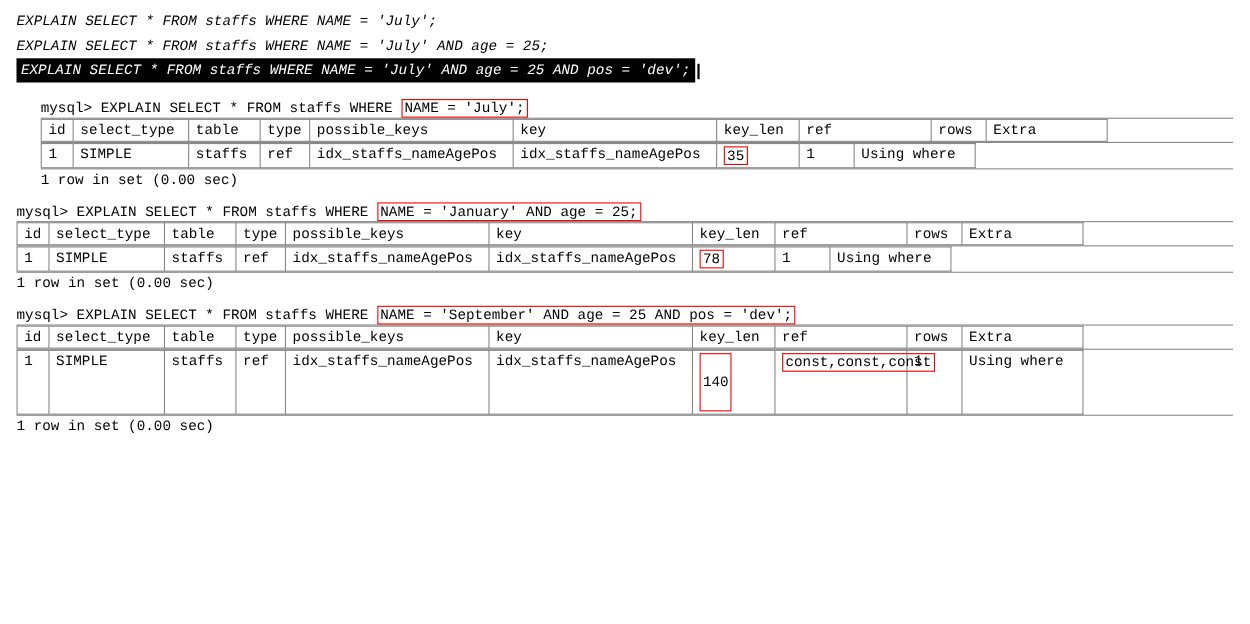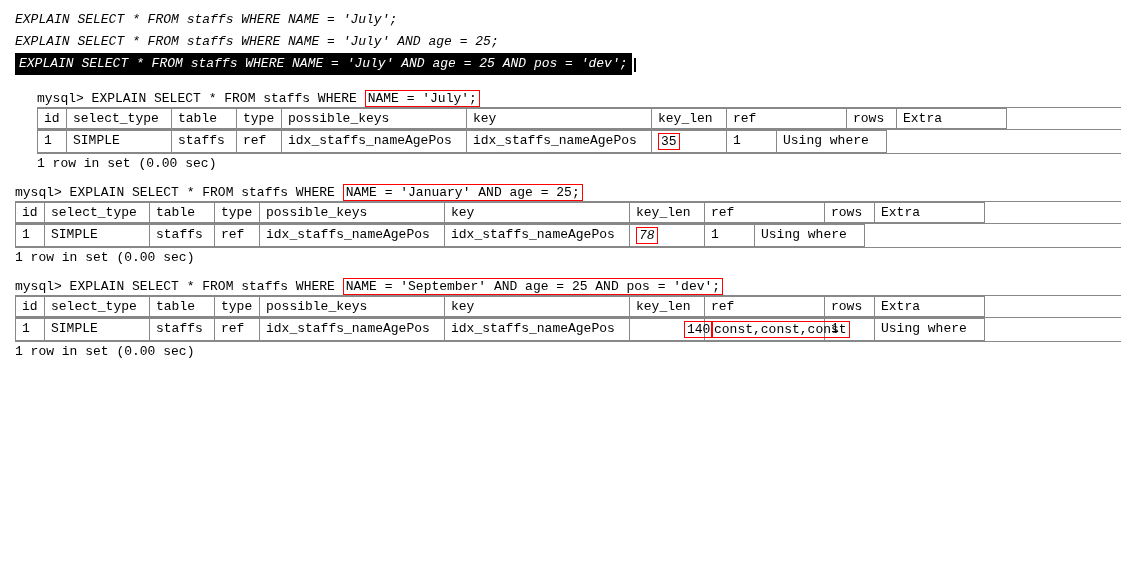--- a/index.html
+++ b/index.html
@@ -96,21 +96,21 @@
         <div style="padding: 2px 6px; border-right: 1px solid rgb(136, 136, 136); border-top: 1px solid rgb(136, 136, 136); border-bottom: 1px solid rgb(136, 136, 136); flex-shrink: 0; width: 110px; font-family: &quot;Courier New&quot;, Courier, monospace; font-size: 13px; white-space: nowrap;">Extra</div>
       </div>
       <div style="width: 100%; height: 1px; background: rgb(136, 136, 136); margin: 0px;"></div>
       <div style="display: flex; align-items: stretch;">
         <div style="padding: 2px 6px; border-width: 1px; border-style: solid; border-color: rgb(136, 136, 136); flex-shrink: 0; width: 30px; font-family: &quot;Courier New&quot;, Courier, monospace; font-size: 13px; white-space: nowrap;">1</div>
         <div style="padding: 2px 6px; border-right: 1px solid rgb(136, 136, 136); border-top: 1px solid rgb(136, 136, 136); border-bottom: 1px solid rgb(136, 136, 136); flex-shrink: 0; width: 105px; font-family: &quot;Courier New&quot;, Courier, monospace; font-size: 13px; white-space: nowrap;">SIMPLE</div>
         <div style="padding: 2px 6px; border-right: 1px solid rgb(136, 136, 136); border-top: 1px solid rgb(136, 136, 136); border-bottom: 1px solid rgb(136, 136, 136); flex-shrink: 0; width: 65px; font-family: &quot;Courier New&quot;, Courier, monospace; font-size: 13px; white-space: nowrap;">staffs</div>
         <div style="padding: 2px 6px; border-right: 1px solid rgb(136, 136, 136); border-top: 1px solid rgb(136, 136, 136); border-bottom: 1px solid rgb(136, 136, 136); flex-shrink: 0; width: 45px; font-family: &quot;Courier New&quot;, Courier, monospace; font-size: 13px; white-space: nowrap;">ref</div>
         <div style="padding: 2px 6px; border-right: 1px solid rgb(136, 136, 136); border-top: 1px solid rgb(136, 136, 136); border-bottom: 1px solid rgb(136, 136, 136); flex-shrink: 0; width: 185px; font-family: &quot;Courier New&quot;, Courier, monospace; font-size: 13px; white-space: nowrap;">idx_staffs_nameAgePos</div>
         <div style="padding: 2px 6px; border-right: 1px solid rgb(136, 136, 136); border-top: 1px solid rgb(136, 136, 136); border-bottom: 1px solid rgb(136, 136, 136); flex-shrink: 0; width: 185px; font-family: &quot;Courier New&quot;, Courier, monospace; font-size: 13px; white-space: nowrap;">idx_staffs_nameAgePos</div>
-        <div style="padding: 2px 6px; border-right: 1px solid rgb(136, 136, 136); border-top: 1px solid rgb(136, 136, 136); border-bottom: 1px solid rgb(136, 136, 136); flex-shrink: 0; width: 75px; font-family: &quot;Courier New&quot;, Courier, monospace; font-size: 13px; white-space: nowrap;"><span style="border: 1.5px solid red; padding: 0px 2px; display: inline-block; font-style: italic;">78</span></div>
+        <div style="padding: 2px 6px; border-right: 1px solid rgb(136, 136, 136); border-top: 1px solid rgb(136, 136, 136); border-bottom: 1px solid rgb(136, 136, 136); flex-shrink: 0; width: 75px; font-family: &quot;Courier New&quot;, Courier, monospace; font-size: 13px; white-space: nowrap;"><span style="border: 1.5px solid red; padding: 0px 2px; display: inline-block;">78</span></div>
         <div style="padding: 2px 6px; border-right: 1px solid rgb(136, 136, 136); border-top: 1px solid rgb(136, 136, 136); border-bottom: 1px solid rgb(136, 136, 136); flex-shrink: 0; width: 50px; font-family: &quot;Courier New&quot;, Courier, monospace; font-size: 13px; white-space: nowrap;">1</div>
         <div style="padding: 2px 6px; border-right: 1px solid rgb(136, 136, 136); border-top: 1px solid rgb(136, 136, 136); border-bottom: 1px solid rgb(136, 136, 136); flex-shrink: 0; width: 110px; font-family: &quot;Courier New&quot;, Courier, monospace; font-size: 13px; white-space: nowrap;">Using where</div>
       </div>
       <div style="width: 100%; height: 1px; background: rgb(136, 136, 136); margin: 0px;"></div>
       <div style="font-family: &quot;Courier New&quot;, Courier, monospace; font-size: 13px; margin-top: 2px;">1 row in set (0.00 sec)</div>
     </div>
     <div style="margin-top: 14px;">
       <div style="font-family: &quot;Courier New&quot;, Courier, monospace; font-size: 13px; white-space: pre; margin-bottom: 0px;"><span>mysql&gt; EXPLAIN SELECT * FROM staffs WHERE </span><span style="border: 1.5px solid red; padding: 0px 2px;">NAME = 'September' AND age = 25 AND pos = 'dev';</span></div>
       <div style="width: 100%; height: 1px; background: rgb(136, 136, 136); margin: 1px 0px 0px;"></div>
       <div style="display: flex; align-items: stretch;">
@@ -126,21 +126,21 @@
         <div style="padding: 2px 6px; border-right: 1px solid rgb(136, 136, 136); border-top: 1px solid rgb(136, 136, 136); border-bottom: 1px solid rgb(136, 136, 136); flex-shrink: 0; width: 110px; font-family: &quot;Courier New&quot;, Courier, monospace; font-size: 13px; white-space: nowrap;">Extra</div>
       </div>
       <div style="width: 100%; height: 1px; background: rgb(136, 136, 136); margin: 0px;"></div>
       <div style="display: flex; align-items: stretch;">
         <div style="padding: 2px 6px; border-width: 1px; border-style: solid; border-color: rgb(136, 136, 136); flex-shrink: 0; width: 30px; font-family: &quot;Courier New&quot;, Courier, monospace; font-size: 13px; white-space: nowrap;">1</div>
         <div style="padding: 2px 6px; border-right: 1px solid rgb(136, 136, 136); border-top: 1px solid rgb(136, 136, 136); border-bottom: 1px solid rgb(136, 136, 136); flex-shrink: 0; width: 105px; font-family: &quot;Courier New&quot;, Courier, monospace; font-size: 13px; white-space: nowrap;">SIMPLE</div>
         <div style="padding: 2px 6px; border-right: 1px solid rgb(136, 136, 136); border-top: 1px solid rgb(136, 136, 136); border-bottom: 1px solid rgb(136, 136, 136); flex-shrink: 0; width: 65px; font-family: &quot;Courier New&quot;, Courier, monospace; font-size: 13px; white-space: nowrap;">staffs</div>
         <div style="padding: 2px 6px; border-right: 1px solid rgb(136, 136, 136); border-top: 1px solid rgb(136, 136, 136); border-bottom: 1px solid rgb(136, 136, 136); flex-shrink: 0; width: 45px; font-family: &quot;Courier New&quot;, Courier, monospace; font-size: 13px; white-space: nowrap;">ref</div>
         <div style="padding: 2px 6px; border-right: 1px solid rgb(136, 136, 136); border-top: 1px solid rgb(136, 136, 136); border-bottom: 1px solid rgb(136, 136, 136); flex-shrink: 0; width: 185px; font-family: &quot;Courier New&quot;, Courier, monospace; font-size: 13px; white-space: nowrap;">idx_staffs_nameAgePos</div>
         <div style="padding: 2px 6px; border-right: 1px solid rgb(136, 136, 136); border-top: 1px solid rgb(136, 136, 136); border-bottom: 1px solid rgb(136, 136, 136); flex-shrink: 0; width: 185px; font-family: &quot;Courier New&quot;, Courier, monospace; font-size: 13px; white-space: nowrap;">idx_staffs_nameAgePos</div>
-        <div style="padding: 2px 6px; border-right: 1px solid rgb(136, 136, 136); border-top: 1px solid rgb(136, 136, 136); border-bottom: 1px solid rgb(136, 136, 136); flex-shrink: 0; width: 75px; font-family: &quot;Courier New&quot;, Courier, monospace; font-size: 13px; white-space: nowrap;"><span style="border: 1.5px solid red; padding: 0px 2px; display: inline-block; margin-left: 48px;">140</span></div>
+        <div style="padding: 2px 6px; border-right: 1px solid rgb(136, 136, 136); border-top: 1px solid rgb(136, 136, 136); border-bottom: 1px solid rgb(136, 136, 136); flex-shrink: 0; width: 75px; font-family: &quot;Courier New&quot;, Courier, monospace; font-size: 13px; white-space: nowrap;"><span style="border: 1.5px solid red; padding: 18px 2px; display: inline-block;">140</span></div>
         <div style="padding: 2px 6px; border-right: 1px solid rgb(136, 136, 136); border-top: 1px solid rgb(136, 136, 136); border-bottom: 1px solid rgb(136, 136, 136); flex-shrink: 0; width: 120px; font-family: &quot;Courier New&quot;, Courier, monospace; font-size: 13px; white-space: nowrap;"><span style="border: 1.5px solid red; padding: 0px 2px; display: inline-block;">const,const,const</span></div>
         <div style="padding: 2px 6px; border-right: 1px solid rgb(136, 136, 136); border-top: 1px solid rgb(136, 136, 136); border-bottom: 1px solid rgb(136, 136, 136); flex-shrink: 0; width: 50px; font-family: &quot;Courier New&quot;, Courier, monospace; font-size: 13px; white-space: nowrap;">1</div>
         <div style="padding: 2px 6px; border-right: 1px solid rgb(136, 136, 136); border-top: 1px solid rgb(136, 136, 136); border-bottom: 1px solid rgb(136, 136, 136); flex-shrink: 0; width: 110px; font-family: &quot;Courier New&quot;, Courier, monospace; font-size: 13px; white-space: nowrap;">Using where</div>
       </div>
       <div style="width: 100%; height: 1px; background: rgb(136, 136, 136); margin: 0px;"></div>
       <div style="font-family: &quot;Courier New&quot;, Courier, monospace; font-size: 13px; margin-top: 2px;">1 row in set (0.00 sec)</div>
     </div>
   </div>
 
 </body></html>

